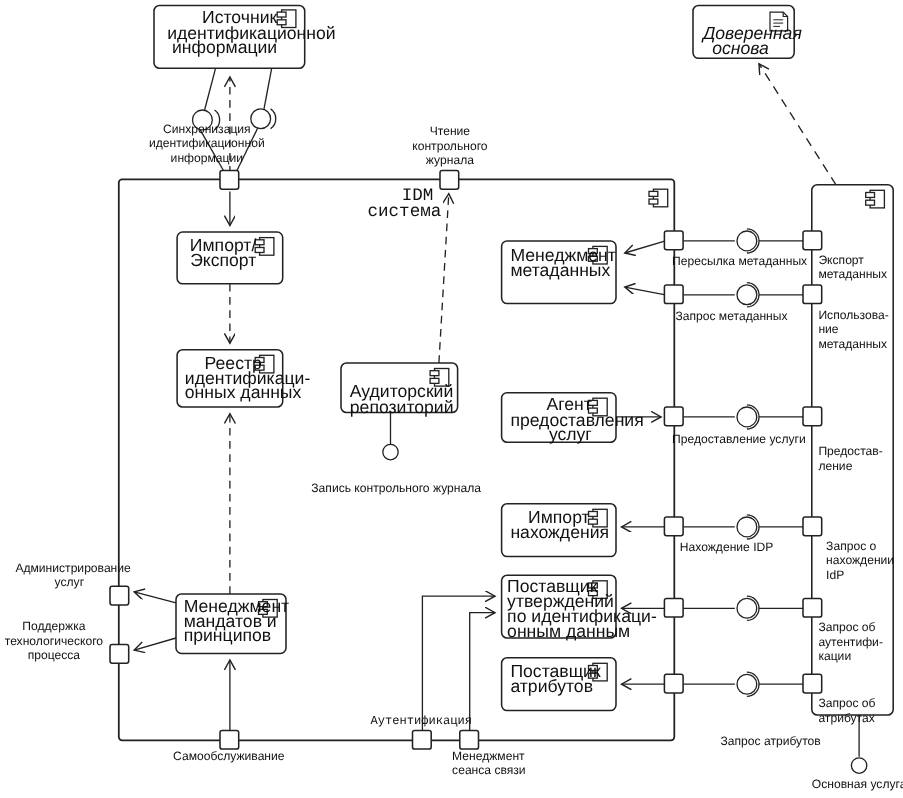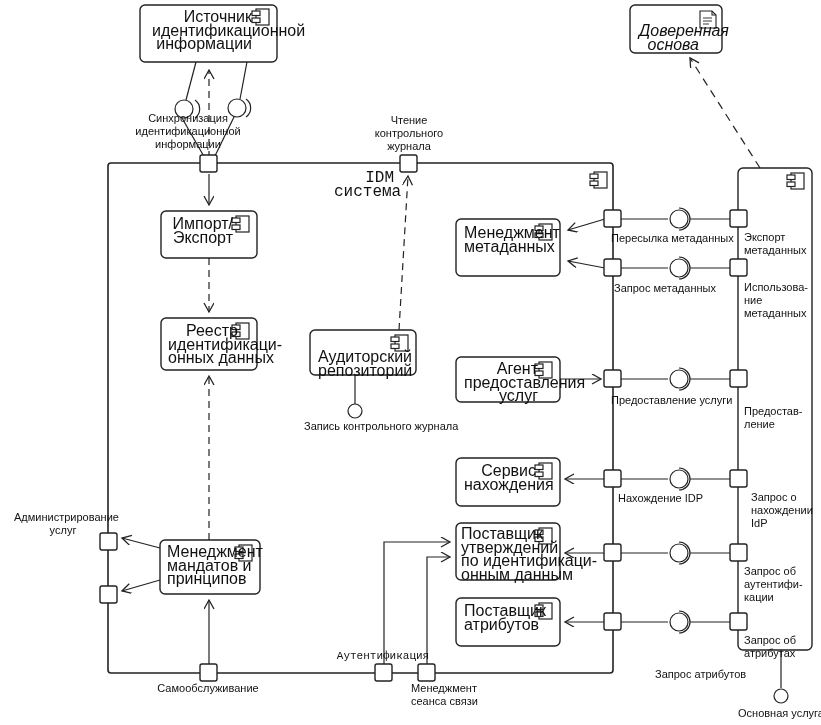--- a/index.html
+++ b/index.html
@@ -248,40 +248,43 @@
   <div class="compname" style="left:318px;top:336px;width:74px;margin-top:14px;">Аудиторский
 репозиторий</div>
   <div class="compname" style="left:167px;top:545px;width:70px;">Менеджмент
 мандатов и
 принципов</div>
   <div class="compname" style="left:464px;top:226px;width:72px;">Менеджмент
 метаданных</div>
   <div class="compname" style="left:464px;top:362px;width:74px;">Агент
 предоставления
 услуг</div>
-  <div class="compname" style="left:464px;top:464px;width:72px;">Сервис
+  <div class="compname" style="left:464px;top:464px;width:72px;">Импорт
 нахождения</div>
   <div class="compname" style="left:461px;top:527px;width:78px;">Поставщик
 утверждений
 по идентификаци-
 онным данным</div>
   <div class="compname" style="left:464px;top:604px;width:72px;">Поставщик
 атрибутов</div>
   <div class="compname c" style="left:334px;top:172px;width:60px;font-family:Liberation Mono, monospace;">IDM
 система</div>
 
   <div class="lbl c" style="left:98px;top:112px;width:180px;">Синхронизация
 идентификационной
 информации</div>
   <div class="lbl c" style="left:348px;top:114px;width:122px;">Чтение
 контрольного
 журнала</div>
-  <div class="lbl c" style="left:283px;top:420px;width:148px;margin-left:21px;">Запись контрольного журнала</div>
+  <div class="lbl c" style="left:283px;top:438px;width:148px;">Запись контрольного журнала</div>
   <div class="lbl c" style="left:0px;top:511px;width:98px;margin-left:14px;">Администрирование
 услуг</div>
+  <div class="lbl c" style="left:0px;top:564px;width:98px;">Поддержка
+технологического
+процесса</div>
   <div class="lbl c" style="left:148px;top:682px;width:120px;">Самообслуживание</div>
   <div class="lbl c" style="left:320px;top:650px;width:126px;font-family:Liberation Mono, monospace;">Аутентификация</div>
   <div class="lbl" style="left:411px;top:682px;width:90px;">Менеджмент
 сеанса связи</div>
 
   <div class="lbl" style="left:611px;top:232px;width:120px;">Пересылка метаданных</div>
   <div class="lbl" style="left:614px;top:282px;width:120px;">Запрос метаданных</div>
   <div class="lbl" style="left:611px;top:394px;width:124px;">Предоставление услуги</div>
   <div class="lbl" style="left:618px;top:492px;width:104px;">Нахождение IDP</div>
   <div class="lbl" style="left:615px;top:668px;width:112px;padding-left:40px;">Запрос атрибутов</div>

